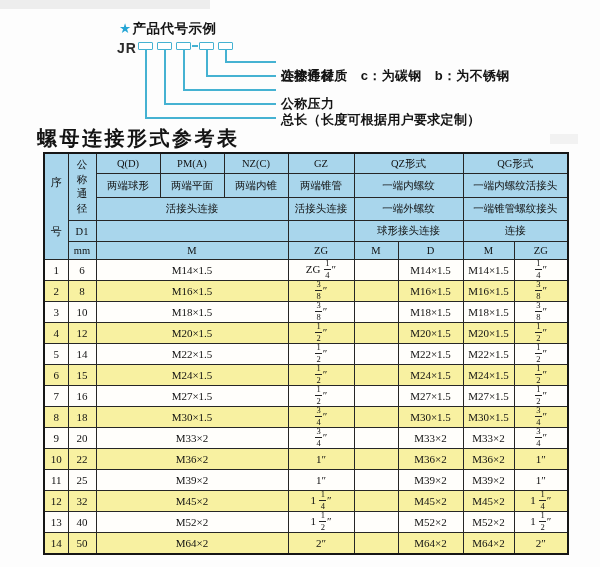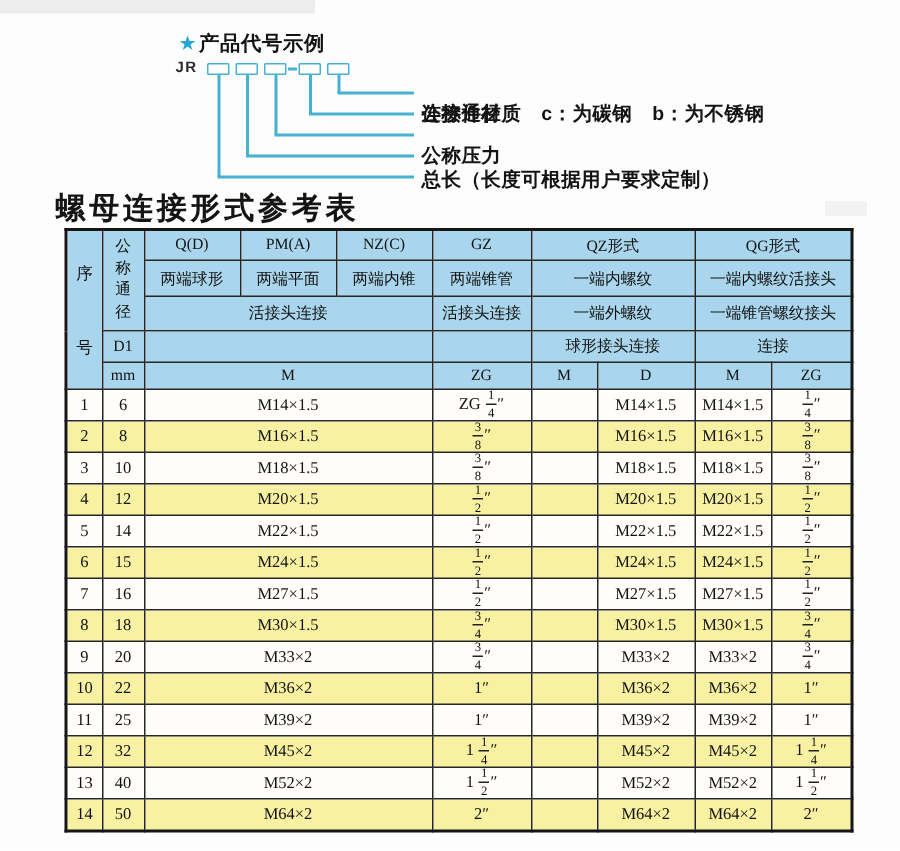--- a/index.html
+++ b/index.html
@@ -9,21 +9,21 @@
   html,body{margin:0;padding:0;}
   body{width:600px;height:567px;background:#fff;overflow:hidden;
        font-family:"Liberation Sans",sans-serif;color:var(--ink);}
   .page{position:relative;width:600px;height:567px;background:#fdfdfd;}
   .artifact-top{position:absolute;left:0;top:0;width:210px;height:9px;background:#e9e9e9;opacity:.8;}
   .artifact-corner{position:absolute;left:550px;top:134px;width:28px;height:10px;background:#ececec;opacity:.7;}
 
   
   .diag-heading{position:absolute;left:119px;top:20px;font-size:13.5px;font-weight:bold;letter-spacing:.5px;}
   .diag-heading .star{color:var(--star);margin-right:1px;font-weight:normal;}
-  .jr{position:absolute;left:117px;top:40px;font-size:10px;font-weight:bold;color:#2b2b2b;letter-spacing:1px;}
+  .jr{position:absolute;left:117px;top:40px;font-size:14px;font-weight:bold;color:#2b2b2b;letter-spacing:1px;}
   .cbox{position:absolute;top:42px;width:13px;height:6px;background:#fff;border:1.6px solid var(--accent);border-radius:1px;}
   .b1{left:138px;} .b2{left:157px;} .b3{left:176px;} .b4{left:199px;} .b5{left:218px;}
   .cdash{position:absolute;left:192px;top:45px;width:6px;height:2px;background:var(--accent);}
   .lv{position:absolute;width:1.6px;background:var(--accent);}
   .lh{position:absolute;height:1.6px;background:var(--accent);}
   .dlabel{position:absolute;left:281px;height:14px;line-height:14px;font-size:13px;font-weight:bold;white-space:nowrap;letter-spacing:.3px;}
 
   
   .tbl-title{position:absolute;left:37px;top:125px;font-family:"Liberation Serif",serif;
              font-weight:bold;font-size:20px;letter-spacing:2.5px;}

